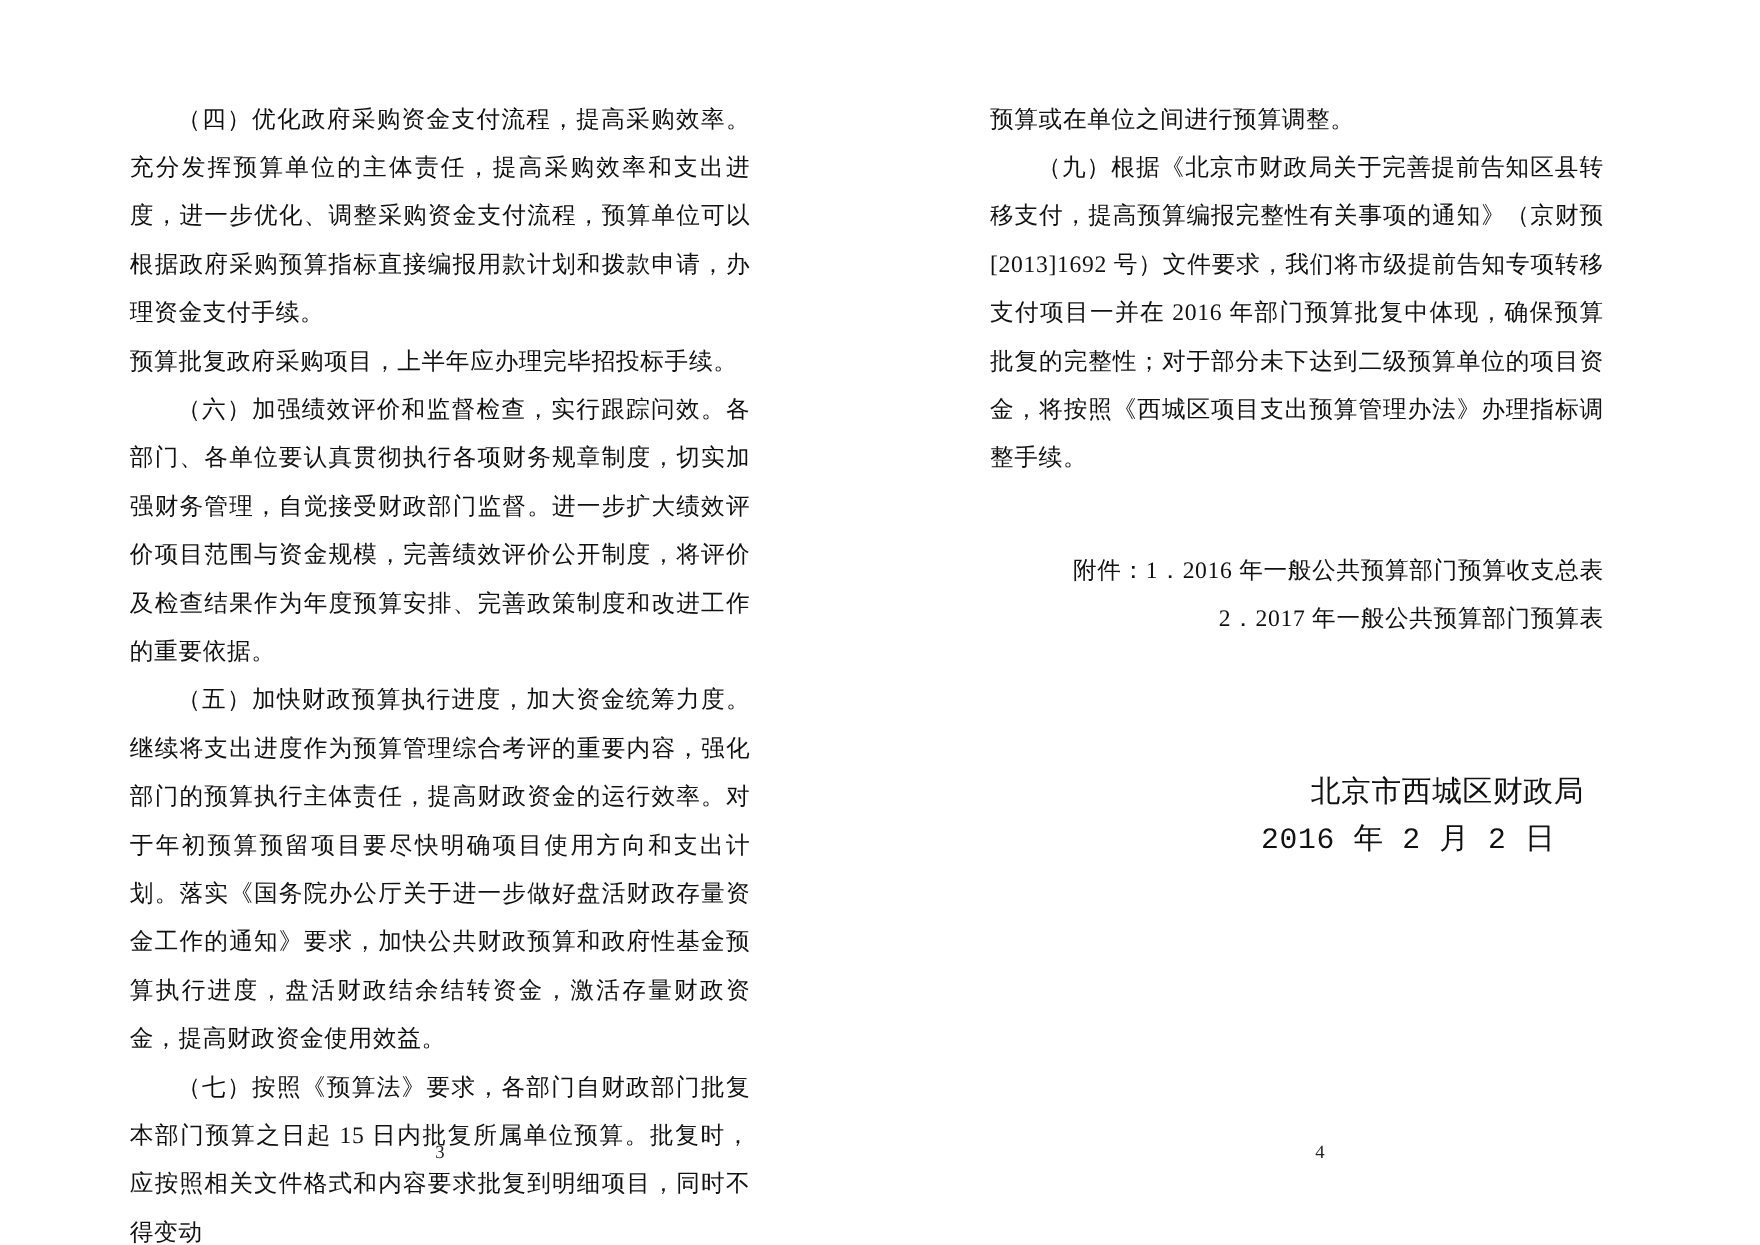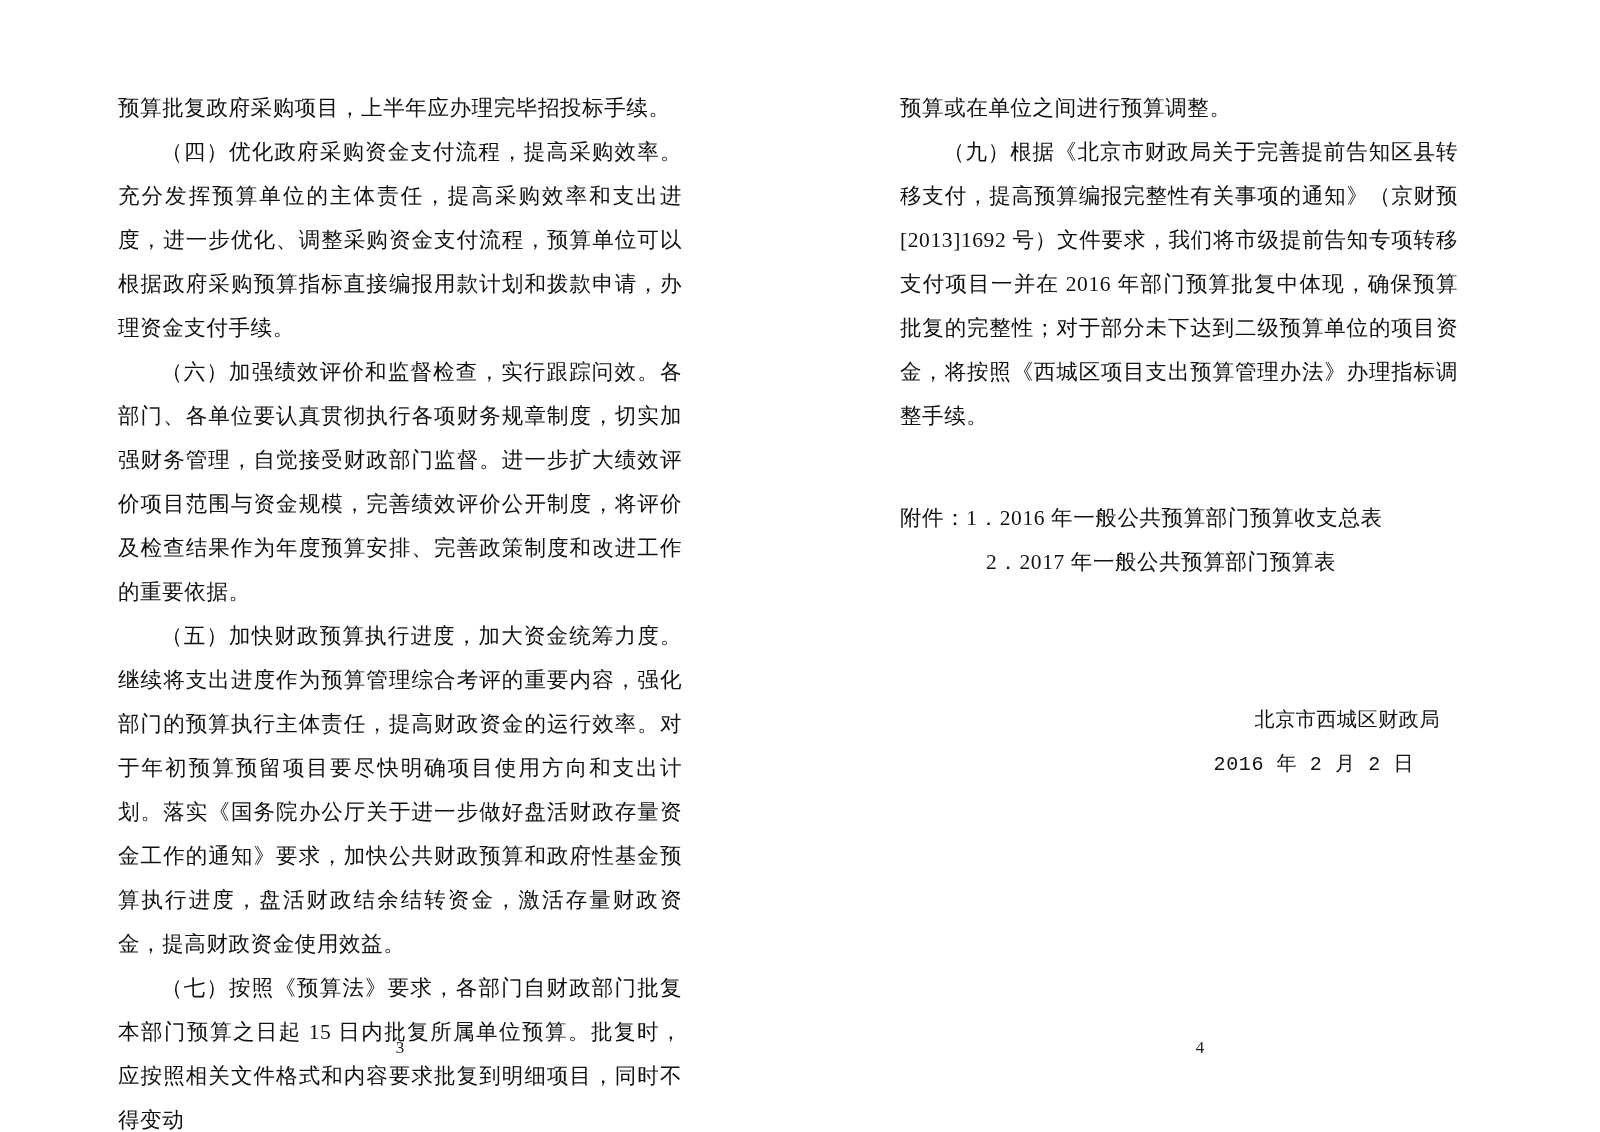--- a/index.html
+++ b/index.html
@@ -48,31 +48,32 @@
     white-space: pre-wrap;
   }
   .para.indent {
     text-indent: 43px;
   }
   .attach-block {
     margin-top: 58px;
     font-size: 21.5px;
     line-height: 44px;
     letter-spacing: 0.6px;
+    text-align: right;
   }
   .attach-line {
     display: block;
     white-space: pre;
   }
   .attach-line.second {
     padding-left: 86px;
   }
   .sign-block {
     margin-top: 112px;
-    font-size: 20px;
+    font-size: 27px;
     line-height: 46px;
     letter-spacing: 0.6px;
     text-align: right;
     padding-right: 18px;
   }
   .sign-line {
     display: block;
     white-space: pre;
   }
   .sign-line.date {
@@ -91,22 +92,22 @@
   .page.left .folio { padding-left: 0px; }
   .page.right .folio { padding-left: 0px; }
 </style>
 </head>
 <body>
 
 <div class="spread">
 
   <div class="page left">
     <div class="page-inner">
+      <p class="para indent">（四）优化政府采购资金支付流程，提高采购效率。充分发挥预算单位的主体责任，提高采购效率和支出进度，进一步优化、调整采购资金支付流程，预算单位可以根据政府采购预算指标直接编报用款计划和拨款申请，办理资金支付手续。</p>
       <p class="para">预算批复政府采购项目，上半年应办理完毕招投标手续。</p>
-      <p class="para indent">（四）优化政府采购资金支付流程，提高采购效率。充分发挥预算单位的主体责任，提高采购效率和支出进度，进一步优化、调整采购资金支付流程，预算单位可以根据政府采购预算指标直接编报用款计划和拨款申请，办理资金支付手续。</p>
       <p class="para indent">（六）加强绩效评价和监督检查，实行跟踪问效。各部门、各单位要认真贯彻执行各项财务规章制度，切实加强财务管理，自觉接受财政部门监督。进一步扩大绩效评价项目范围与资金规模，完善绩效评价公开制度，将评价及检查结果作为年度预算安排、完善政策制度和改进工作的重要依据。</p>
       <p class="para indent">（五）加快财政预算执行进度，加大资金统筹力度。继续将支出进度作为预算管理综合考评的重要内容，强化部门的预算执行主体责任，提高财政资金的运行效率。对于年初预算预留项目要尽快明确项目使用方向和支出计划。落实《国务院办公厅关于进一步做好盘活财政存量资金工作的通知》要求，加快公共财政预算和政府性基金预算执行进度，盘活财政结余结转资金，激活存量财政资金，提高财政资金使用效益。</p>
       <p class="para indent">（七）按照《预算法》要求，各部门自财政部门批复本部门预算之日起 15 日内批复所属单位预算。批复时，应按照相关文件格式和内容要求批复到明细项目，同时不得变动</p>
     </div>
     <div class="folio">3</div>
   </div>
 
   <div class="page right">
     <div class="page-inner">
       <p class="para">预算或在单位之间进行预算调整。</p>

